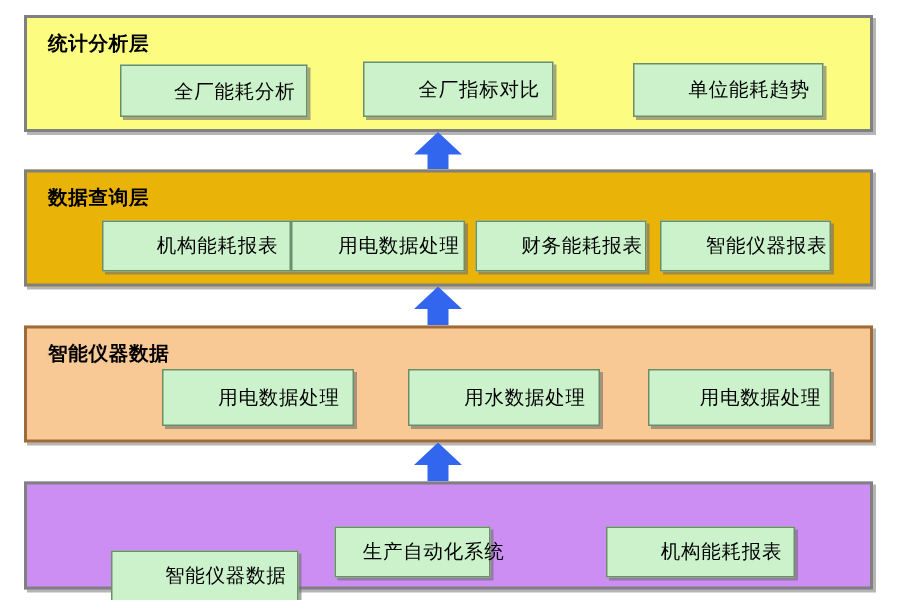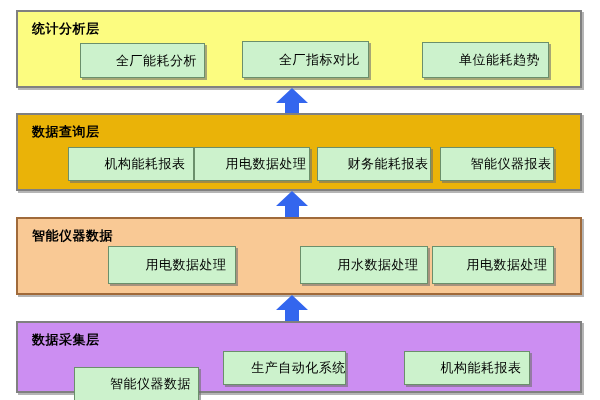--- a/index.html
+++ b/index.html
@@ -94,30 +94,29 @@
 
   <div class="arrow" style="left:275px; top:191px; height:26px;">
     <svg width="34" height="26" viewBox="0 0 34 26" xmlns="http://www.w3.org/2000/svg">
       <polygon points="17,0 33,15 24,15 24,26 10,26 10,15 1,15" fill="#3366ee"></polygon>
     </svg>
   </div>
 
   <div class="layer" style="left:16px; top:217px; width:566px; height:78px; background:#f9c995; border-color:#a06a3a;">
     <div class="layer-title">智能仪器数据</div>
     <div class="node" style="left:90px; top:27px; width:128px; height:38px;">用电数据处理</div>
-    <div class="node" style="left:254px; top:27px; width:128px; height:38px;margin-left:28px;">用水数据处理</div>
+    <div class="node" style="left:254px; top:27px; width:128px; height:38px;">用水数据处理</div>
     <div class="node" style="left:414px; top:27px; width:122px; height:38px;">用电数据处理</div>
   </div>
 
   <div class="arrow" style="left:275px; top:295px; height:26px;">
     <svg width="34" height="26" viewBox="0 0 34 26" xmlns="http://www.w3.org/2000/svg">
       <polygon points="17,0 33,15 24,15 24,26 10,26 10,15 1,15" fill="#3366ee"></polygon>
     </svg>
   </div>
 
   <div class="layer" style="left:16px; top:321px; width:566px; height:72px; background:#cc8ef2; border-color:#808080;">
-    <div class="layer-title">数据采集层</div>
     <div class="node" style="left:56px; top:28px; width:125px; height:34px;margin-top:16px;">智能仪器数据</div>
-    <div class="node" style="left:205px; top:28px; width:123px; height:34px;">生产自动化系统</div>
+    <div class="node" style="left:205px; top:28px; width:104px; height:34px;">生产自动化系统</div>
     <div class="node" style="left:386px; top:28px; width:126px; height:34px;">机构能耗报表</div>
   </div>
 
 </div>
 
 </body></html>

